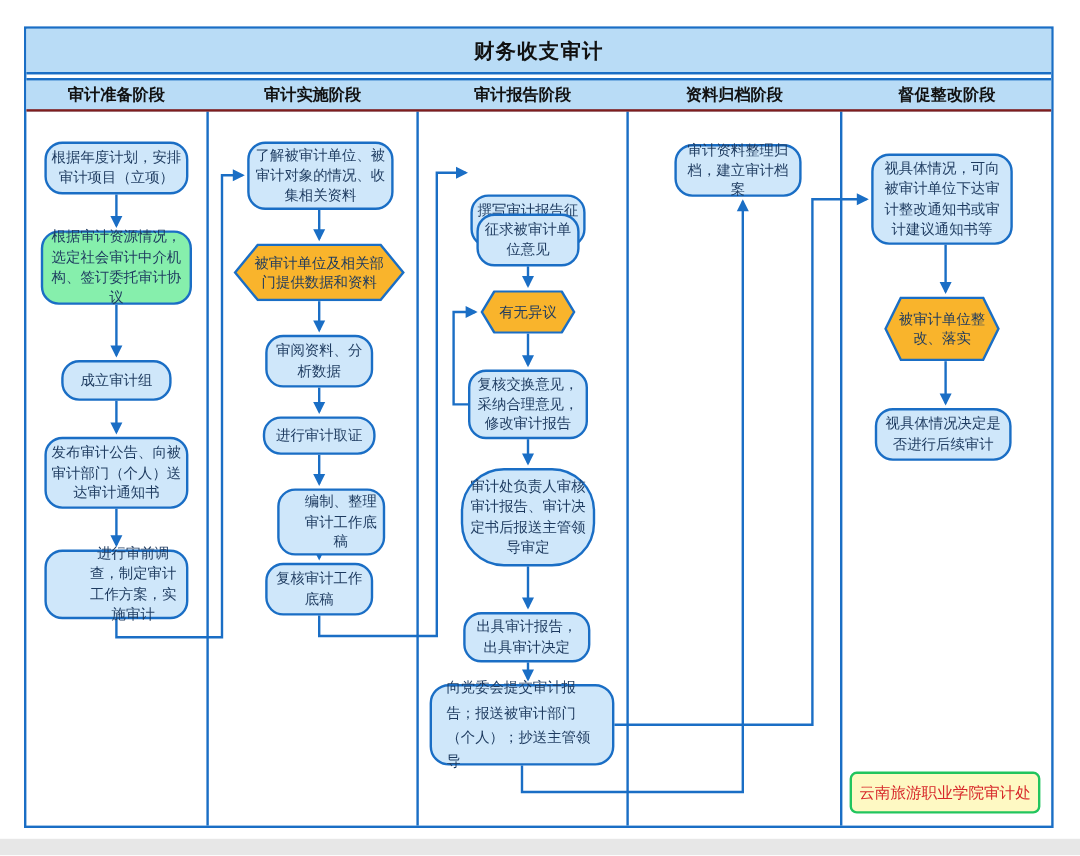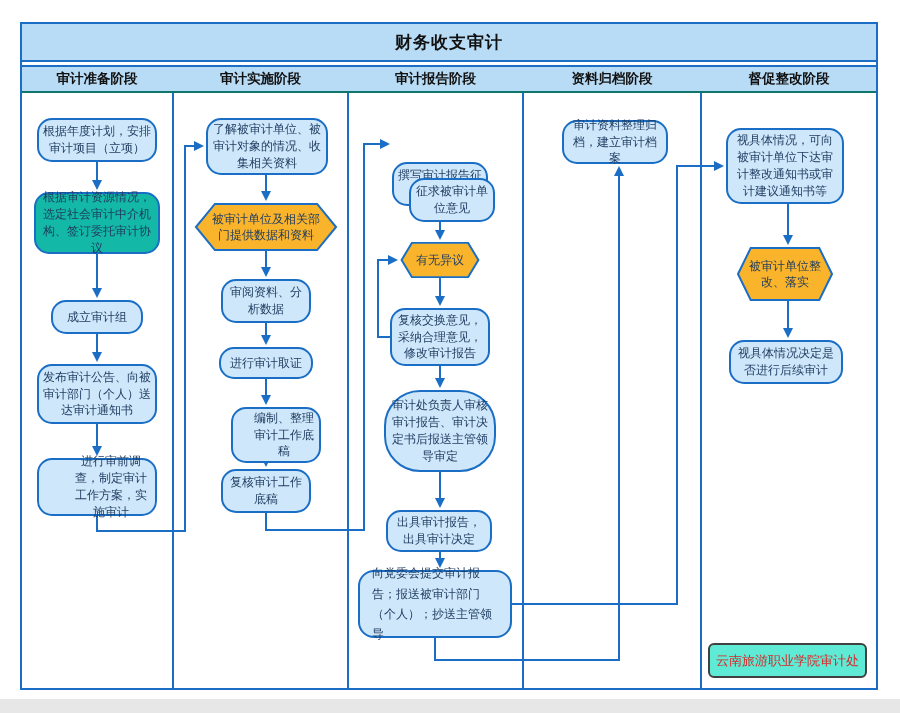--- a/index.html
+++ b/index.html
@@ -7,36 +7,36 @@
   #stage{position:relative;width:900px;height:713px;background:#ffffff;overflow:hidden;}
   #bottom-strip{position:absolute;left:0;top:699px;width:900px;height:14px;background:#e7e7e7;}
 
   #frame{position:absolute;left:20px;top:22px;width:854px;height:664px;
          border:2px solid #1a6ec5;background:#ffffff;}
 
   .title-row{position:absolute;left:0;top:0;width:100%;height:36px;background:#b9dcf6;
              border-bottom:2px solid #1a6ec5;display:flex;align-items:center;justify-content:center;
              font-size:17px;font-weight:bold;color:#111111;z-index:4;letter-spacing:1px;}
   .header-row{position:absolute;left:0;top:41px;width:100%;height:24px;background:#b9dcf6;
-              border-top:2px solid #1a6ec5;border-bottom:2px solid #0f766e;z-index:4;}
+              border-top:2px solid #1a6ec5;border-bottom:2px solid #7f1d1d;z-index:4;}
   .hcell{position:absolute;top:0;height:24px;display:flex;align-items:center;justify-content:center;
          font-size:13.5px;font-weight:bold;color:#111111;}
   .hc0{left:0;width:150px;} .hc1{left:152px;width:173px;} .hc2{left:327px;width:173px;}
   .hc3{left:502px;width:176px;} .hc4{left:680px;width:174px;}
 
   .vdiv{position:absolute;top:41px;bottom:0;width:2px;background:#1a6ec5;z-index:1;}
   .vd0{left:150px;} .vd1{left:325px;} .vd2{left:500px;} .vd3{left:678px;}
 
   #connectors{position:absolute;left:0;top:0;z-index:2;}
 
   .node{position:absolute;box-sizing:border-box;border:2px solid #1a6ec5;background:#cfe7fa;
         border-radius:15px;color:#1d3a5f;font-size:12px;line-height:1.4;
         display:flex;align-items:center;justify-content:center;text-align:center;
         padding:2px 4px;z-index:3;}
-  .yellow{background:#14b8a6;}
+  .yellow{background:#86efac;}
   .bigr{border-radius:36px;}
   .midr{border-radius:26px;}
   .leftalign{justify-content:flex-start;text-align:left;padding:2px 8px 2px 12px;line-height:1.7;border-radius:16px;}
 
   .hex{position:absolute;display:flex;align-items:center;justify-content:center;
        text-align:center;color:#1d3a5f;font-size:12px;line-height:1.35;z-index:3;}
   .hex svg{position:absolute;left:0;top:0;width:100%;height:100%;}
   .hex span{position:relative;width:80%;}
 
   
@@ -47,36 +47,36 @@
   #n-pre-survey    {left:15px; top:434px; width:120px;height:58px;padding-left:32px;}
 
   #n-understand    {left:184px;top:94px;  width:122px;height:57px;}
   #n-provide-data  {left:171px;top:179px; width:146px;height:48px;}
   #n-review-data   {left:199px;top:255px; width:90px; height:44px;}
   #n-evidence      {left:197px;top:323px; width:94px; height:32px;}
   #n-compile-papers{left:209px;top:383px; width:90px; height:56px;padding-left:20px;}
   #n-review-papers {left:199px;top:445px; width:90px; height:44px;}
 
   #n-draft-report  {left:370px;top:98px;  width:96px; height:44px;margin-top:40px;}
-  #n-solicit       {left:375px;top:154px; width:86px; height:44px;margin-left:12px;}
+  #n-solicit       {left:375px;top:154px; width:86px; height:44px;}
   #n-objection     {left:378px;top:218px; width:80px; height:36px;}
   #n-exchange      {left:368px;top:284px; width:100px;height:58px;}
   #n-approve       {left:362px;top:366px; width:112px;height:82px;}
   #n-issue         {left:364px;top:486px; width:106px;height:42px;}
   #n-submit        {left:336px;top:546px; width:154px;height:68px;}
 
   #n-archive       {left:540px;top:96px;  width:106px;height:44px;}
 
   #n-notice        {left:704px;top:104px; width:118px;height:76px;}
   #n-rectify       {left:714px;top:223px; width:98px; height:54px;}
   #n-followup      {left:707px;top:316px; width:114px;height:44px;}
   #n-rectify span  {width:74%;}
 
   #footer-label{position:absolute;left:686px;top:619px;width:159px;height:35px;box-sizing:border-box;
-                border:2px solid #404040;border-radius:6px;background:#5eead4;color:#d7282a;
+                border:2px solid #22c55e;border-radius:6px;background:#fef9c3;color:#d7282a;
                 font-size:13px;display:flex;align-items:center;justify-content:center;z-index:3;}
 </style>
 </head>
 <body>
 
 <div id="stage">
   <div id="frame">
 
     <div class="title-row">财务收支审计</div>
 

